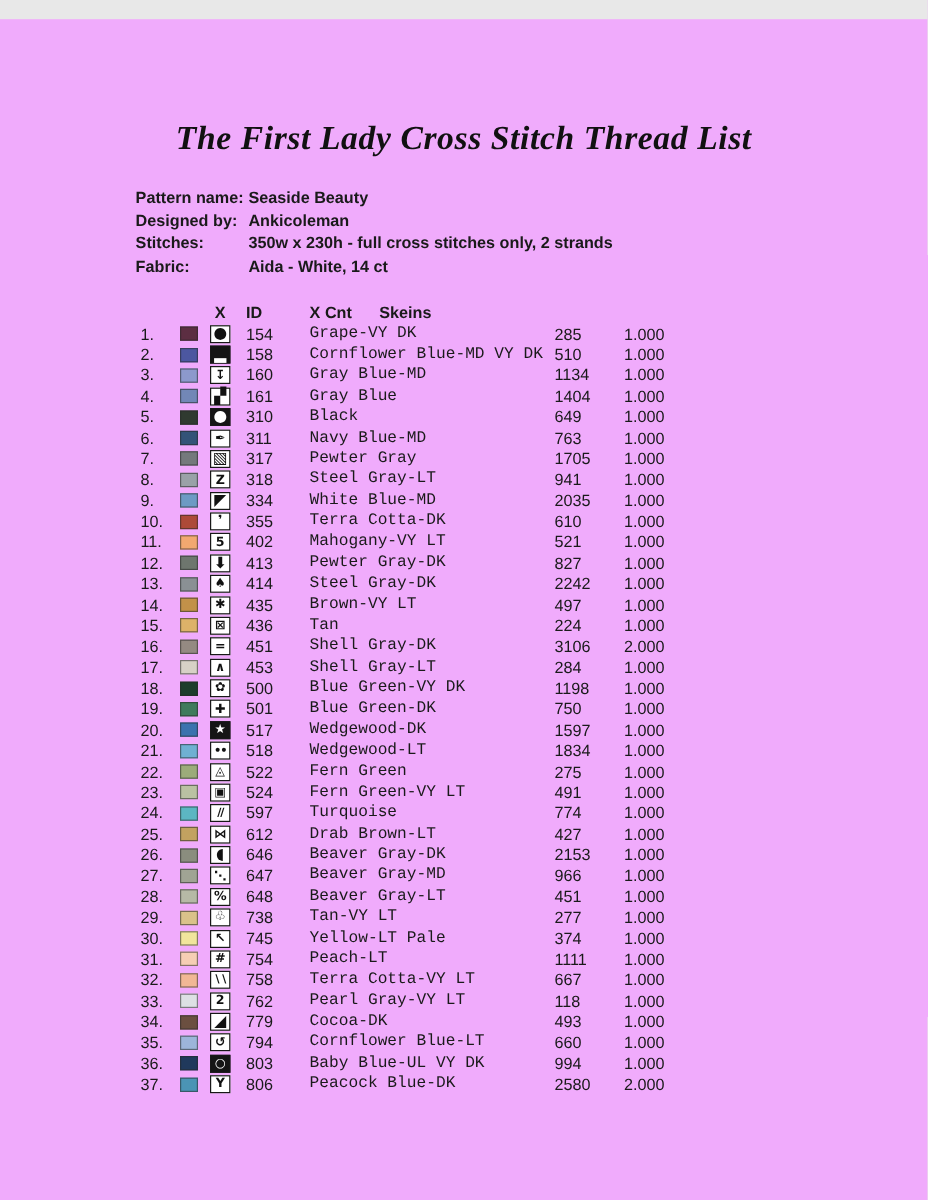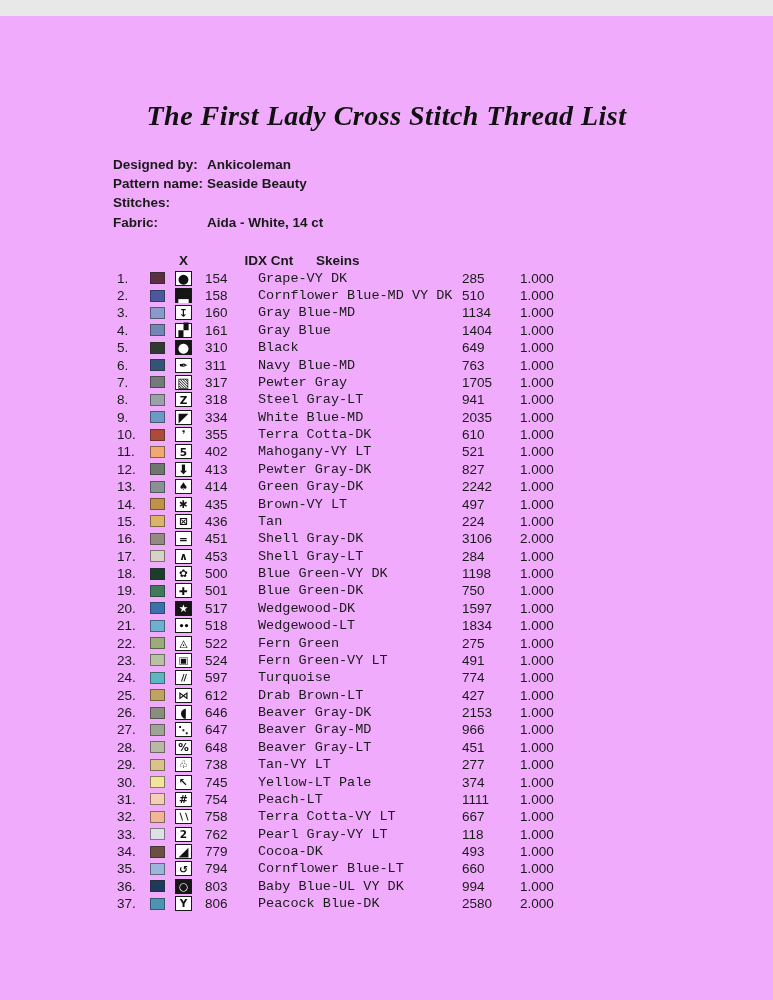--- a/index.html
+++ b/index.html
@@ -10,21 +10,21 @@
          font-size:28px;letter-spacing:0.5px;color:#111;}
   .meta{position:absolute;left:113px;top:139px;}
   .meta-row{display:flex;height:19.2px;font-size:13.5px;font-weight:bold;line-height:19.2px;}
   .meta-label{width:94px;}
   .meta-value{white-space:nowrap;}
   .thread-table{position:absolute;left:113px;top:236px;width:500px;}
   .thead{display:flex;height:17.5px;font-size:13.5px;font-weight:bold;line-height:17.5px;}
   .th-num{width:37px;}
   .th-swatch{width:25px;}
   .th-x{width:30px;padding-left:4px;box-sizing:border-box;}
-  .th-id{width:53px;text-align:right;}
+  .th-id{width:53px;}
   .th-color{width:204px;}
   .th-xcnt{width:58px;}
   .th-skeins{width:60px;}
   .trow{display:flex;height:17.38px;align-items:center;font-size:13.5px;}
   .c-num{width:37px;padding-left:4px;box-sizing:border-box;}
   .c-swatch{width:25px;display:flex;align-items:center;}
   .swatch{width:15px;height:12px;border:1px solid rgba(40,40,40,0.55);box-sizing:border-box;}
   .c-symbol{width:30px;display:flex;align-items:center;}
   .symbox{width:17px;height:15px;border:1.5px solid #181818;box-sizing:border-box;
           display:flex;align-items:center;justify-content:center;
@@ -42,29 +42,30 @@
 </style>
 </head>
 <body>
 
 <div id="page">
 
   <div class="title">The First Lady Cross Stitch Thread List</div>
 
   <div class="meta">
     <div class="meta-row">
+      <span class="meta-label">Pattern name:</span>
+      <span class="meta-value">Seaside Beauty</span>
+    </div>
+    <div class="meta-row">
       <span class="meta-label">Designed by:</span>
       <span class="meta-value">Ankicoleman</span>
     </div>
     <div class="meta-row">
-      <span class="meta-label">Pattern name:</span>
-      <span class="meta-value">Seaside Beauty</span>
-    </div>
-    <div class="meta-row">
       <span class="meta-label">Stitches:</span>
+      <span class="meta-value">350w x 230h - full cross stitches only, 2 strands</span>
     </div>
     <div class="meta-row">
       <span class="meta-label">Fabric:</span>
       <span class="meta-value">Aida - White, 14 ct</span>
     </div>
   </div>
 
   <div class="thread-table">
     <div class="thead">
       <span class="th-num"></span>
@@ -245,21 +246,21 @@
 
   <div class="trow">
     <span class="c-num">13.</span>
     <span class="c-swatch">
             <span class="swatch" style="background: rgb(138, 144, 148);"></span>
           </span>
     <span class="c-symbol">
             <span class="symbox">♠</span>
           </span>
     <span class="c-id">414</span>
-    <span class="c-color">Green Gray-DK</span>
+    <span class="c-color">Steel Gray-DK</span>
     <span class="c-xcnt">2242</span>
     <span class="c-skeins">1.000</span>
   </div>
 
   <div class="trow">
     <span class="c-num">14.</span>
     <span class="c-swatch">
             <span class="swatch" style="background: rgb(194, 145, 73);"></span>
           </span>
     <span class="c-symbol">

